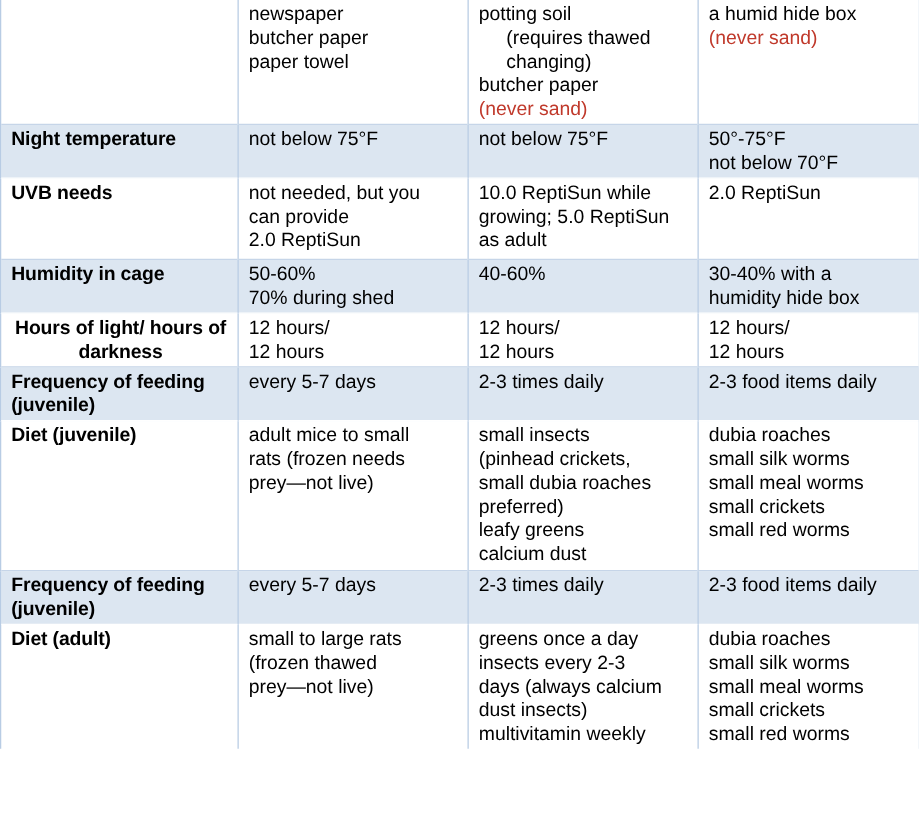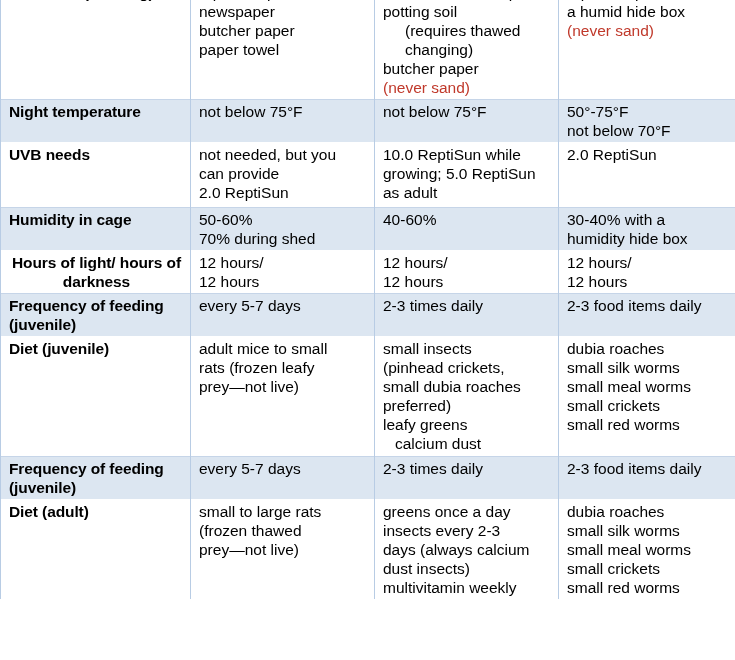--- a/index.html
+++ b/index.html
@@ -194,30 +194,30 @@
               <span style="display: block;">2-3 times daily</span>
             </td>
             <td class="value last">
               <span style="display: block;">2-3 food items daily</span>
             </td>
           </tr>
           <tr class="plain r-dietjuv">
             <td class="label">Diet (juvenile)</td>
             <td class="value">
               <span style="display: block;">adult mice to small</span>
-              <span style="display: block;">rats (frozen leafy</span>
+              <span style="display: block;">rats (frozen needs</span>
               <span style="display: block;">prey—not live)</span>
             </td>
             <td class="value">
               <span style="display: block;">small insects</span>
               <span style="display: block;">(pinhead crickets,</span>
               <span style="display: block;">small dubia roaches</span>
               <span style="display: block;">preferred)</span>
               <span style="display: block;">leafy greens</span>
-              <span style="display: block; margin-left: 12px;">calcium dust</span>
+              <span style="display: block;">calcium dust</span>
             </td>
             <td class="value last">
               <span style="display: block;">dubia roaches</span>
               <span style="display: block;">small silk worms</span>
               <span style="display: block;">small meal worms</span>
               <span style="display: block;">small crickets</span>
               <span style="display: block;">small red worms</span>
             </td>
           </tr>
           <tr class="shade r-freqjuv2">

